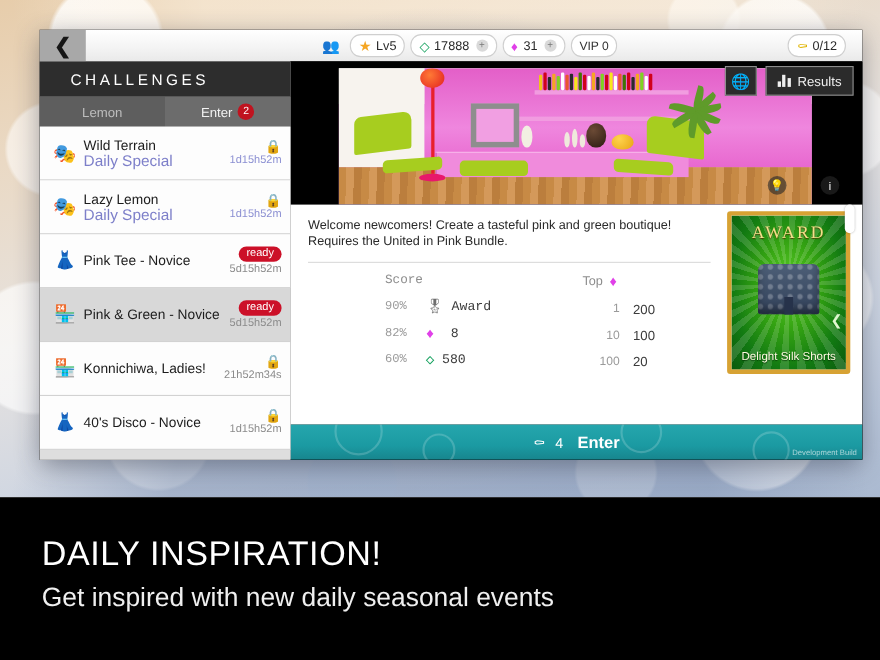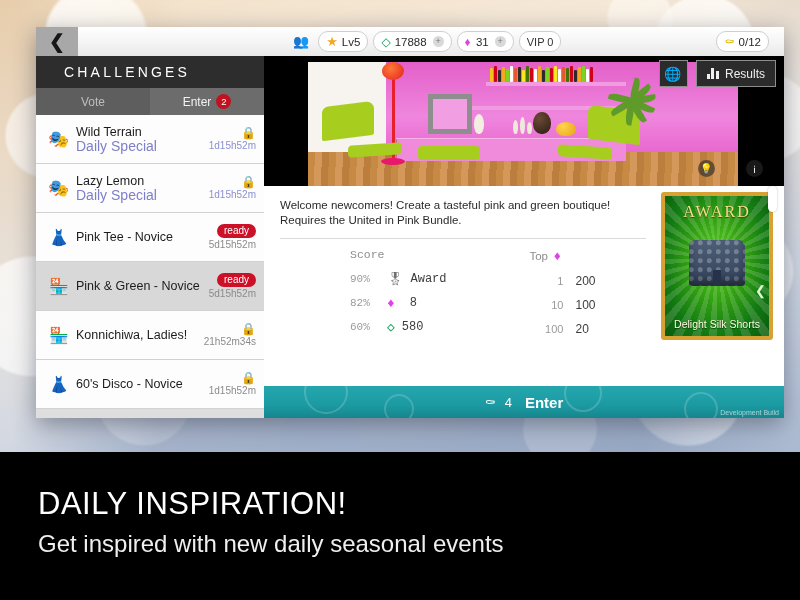--- a/index.html
+++ b/index.html
@@ -435,21 +435,21 @@
           <span class="ent-lbl">Enter</span>
           <span class="devbuild">Development Build</span>
         </div>
       </div>
 
       <div class="panel">
         <div class="panel-title">CHALLENGES</div>
 
         <div class="tabs">
           <div class="tab">
-            <span>Vote</span>
+            <span>Lemon</span>
           </div>
           <div class="tab active">
             <span>Enter</span>
             <span class="badge">2</span>
           </div>
         </div>
 
         <div class="list">
 
           <div class="row">
@@ -505,21 +505,21 @@
             </div>
             <div class="row-right">
               <span class="lock">🔒</span>
               <span class="timer">21h52m34s</span>
             </div>
           </div>
 
           <div class="row">
             <div class="row-icon" style="font-size:16px;color:#6b5f72;">👗</div>
             <div class="row-text">
-              <div class="row-name">60's Disco - Novice</div>
+              <div class="row-name">40's Disco - Novice</div>
             </div>
             <div class="row-right">
               <span class="lock">🔒</span>
               <span class="timer">1d15h52m</span>
             </div>
           </div>
 
         </div>
       </div>
 

